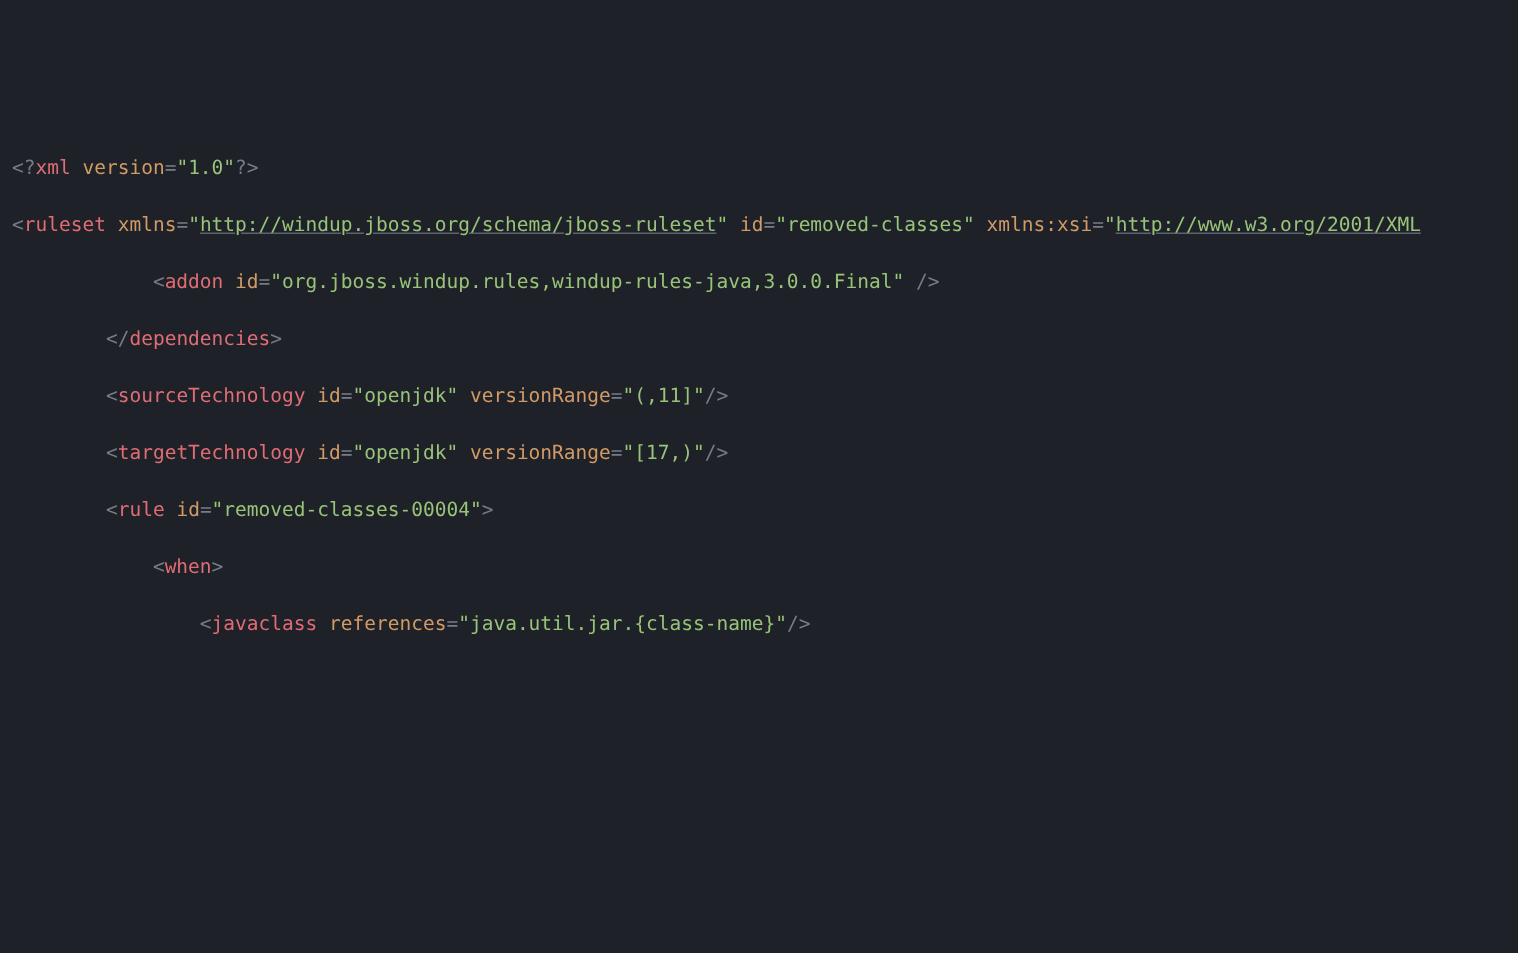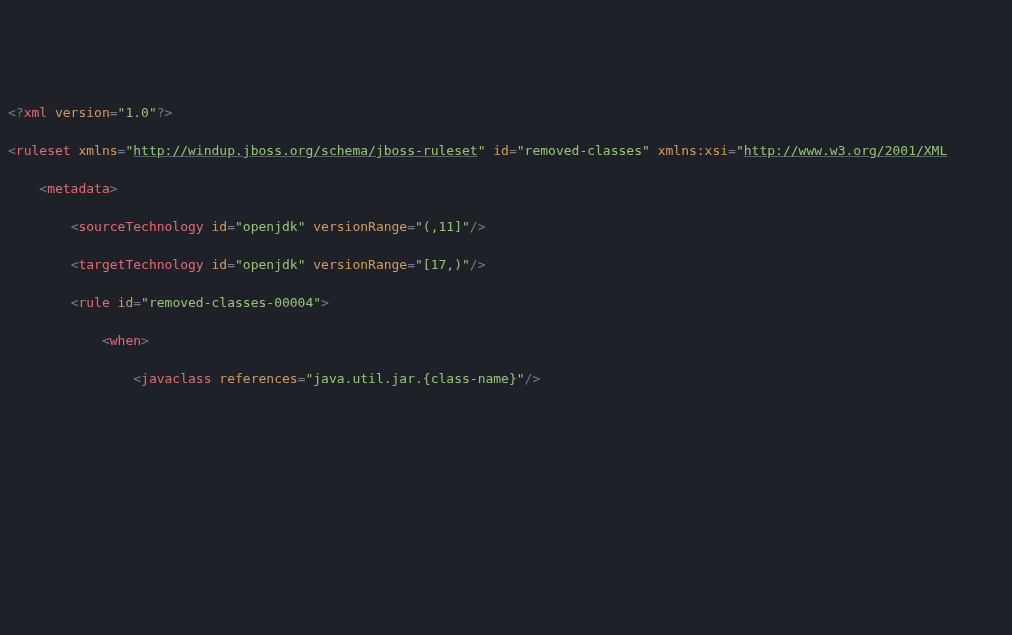--- a/index.html
+++ b/index.html
@@ -25,21 +25,22 @@
   .url   { color: #98c379; text-decoration: underline; text-decoration-color: #5c6370; }
 </style>
 </head>
 <body>
 
 
 
 <div>
 <span class="line"><span class="punct">&lt;?</span><span class="tag">xml</span> <span class="attr">version</span><span class="punct">=</span><span class="str">"<span>1.0</span>"</span><span class="punct">?&gt;</span></span>
 <span class="line"><span class="punct">&lt;</span><span class="tag">ruleset</span> <span class="attr">xmlns</span><span class="punct">=</span><span class="str">"<span class="url">http://windup.jboss.org/schema/jboss-ruleset</span>"</span> <span class="attr">id</span><span class="punct">=</span><span class="str">"<span>removed-classes</span>"</span> <span class="attr">xmlns:xsi</span><span class="punct">=</span><span class="str">"<span class="url">http://www.w3.org/2001/XML</span></span></span>
-<span class="line">    <span class="punct">&lt;</span><span class="tag">metadata</span><span class="punct">&gt;</span></span>
+<span class="line">            <span class="punct">&lt;</span><span class="tag">addon</span> <span class="attr">id</span><span class="punct">=</span><span class="str">"<span>org.jboss.windup.rules,windup-rules-java,3.0.0.Final</span>"</span> <span class="punct">/&gt;</span></span>
+<span class="line">        <span class="punct">&lt;/</span><span class="tag">dependencies</span><span class="punct">&gt;</span></span>
 <span class="line">        <span class="punct">&lt;</span><span class="tag">sourceTechnology</span> <span class="attr">id</span><span class="punct">=</span><span class="str">"<span>openjdk</span>"</span> <span class="attr">versionRange</span><span class="punct">=</span><span class="str">"<span>(,11]</span>"</span><span class="punct">/&gt;</span></span>
 <span class="line">        <span class="punct">&lt;</span><span class="tag">targetTechnology</span> <span class="attr">id</span><span class="punct">=</span><span class="str">"<span>openjdk</span>"</span> <span class="attr">versionRange</span><span class="punct">=</span><span class="str">"<span>[17,)</span>"</span><span class="punct">/&gt;</span></span>
 <span class="line">        <span class="punct">&lt;</span><span class="tag">rule</span> <span class="attr">id</span><span class="punct">=</span><span class="str">"<span>removed-classes-00004</span>"</span><span class="punct">&gt;</span></span>
 <span class="line">            <span class="punct">&lt;</span><span class="tag">when</span><span class="punct">&gt;</span></span>
 <span class="line">                <span class="punct">&lt;</span><span class="tag">javaclass</span> <span class="attr">references</span><span class="punct">=</span><span class="str">"<span>java.util.jar.{class-name}</span>"</span><span class="punct">/&gt;</span></span>
 
 
 
 
 

